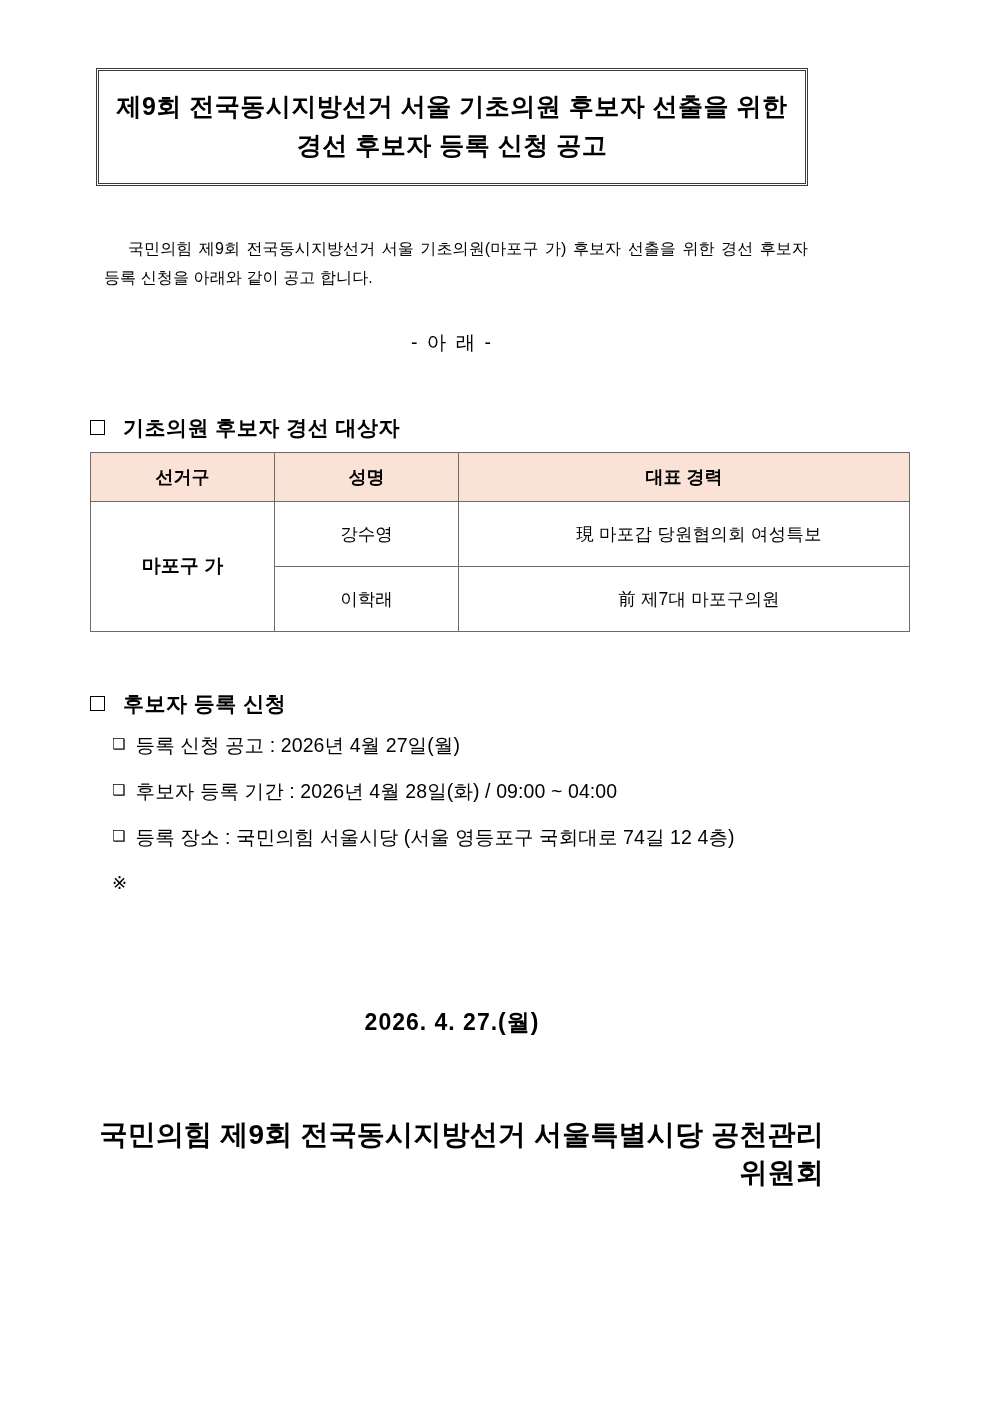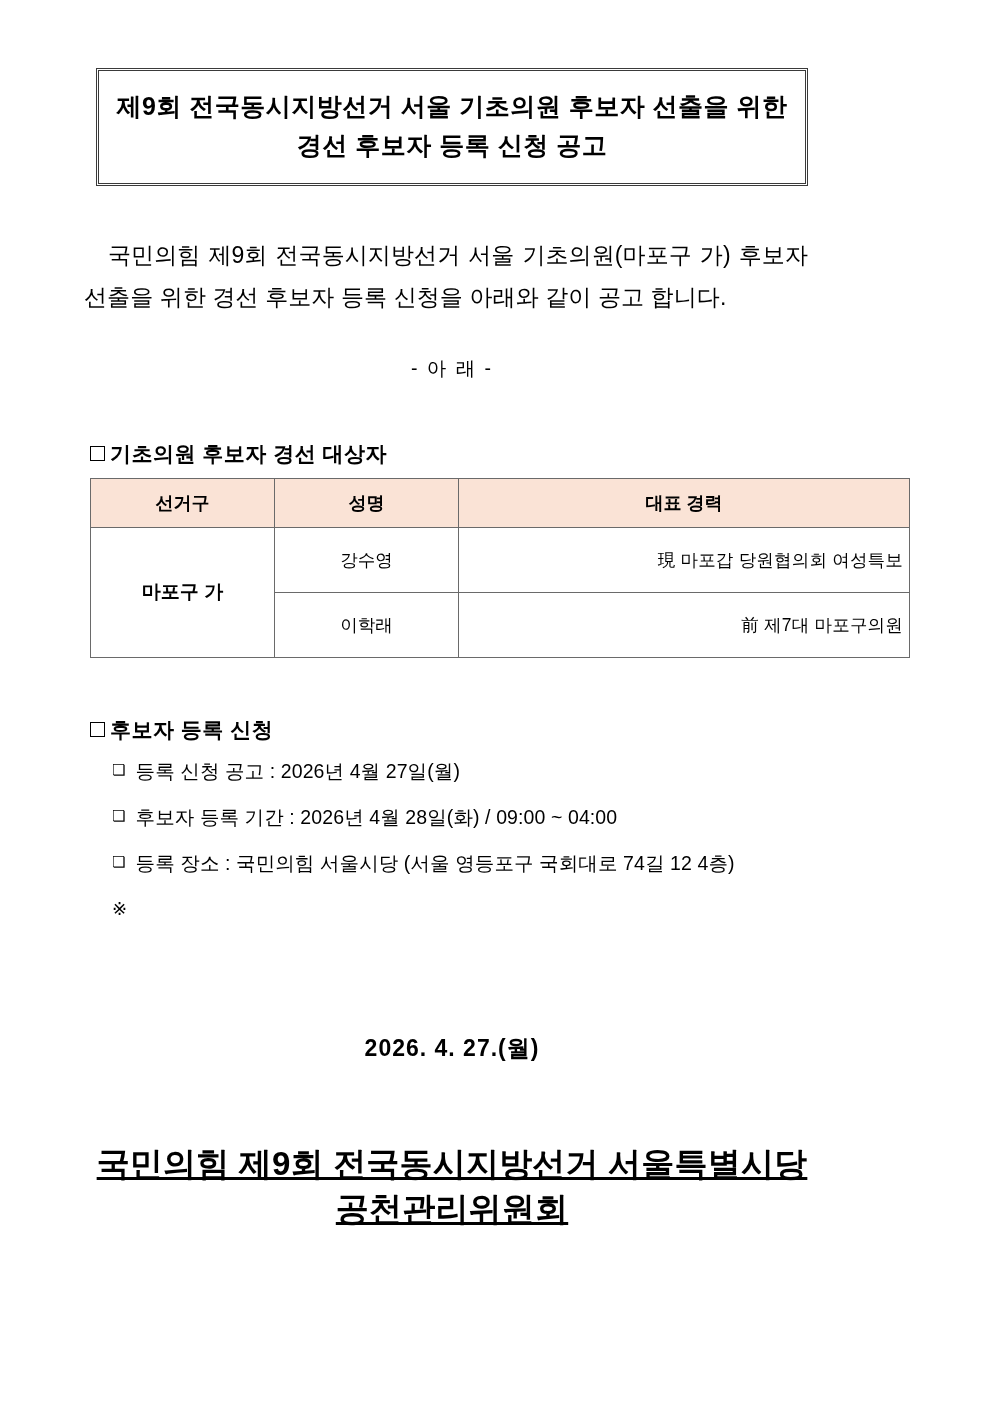--- a/index.html
+++ b/index.html
@@ -32,22 +32,22 @@
   .title-box .line {
     font-size: 25px;
     font-weight: 700;
     letter-spacing: 0.5px;
     line-height: 1.55;
     font-family: "Liberation Sans", "DejaVu Sans", sans-serif;
   }
 
   
   .intro {
-    margin: 48px 16px 0 4px;
-    font-size: 23px;
+    margin: 48px 16px 0 24px;
+    font-size: 16px;
     line-height: 1.85;
     letter-spacing: 0.1px;
     text-align: justify;
     font-family: "Liberation Sans", "DejaVu Sans", sans-serif;
     text-indent: 24px;
   }
 
   .below-marker {
     margin-top: 36px;
     text-align: center;
@@ -57,21 +57,21 @@
   }
 
   
   .section-head {
     margin: 58px 0 10px 10px;
     font-size: 21px;
     font-weight: 700;
     font-family: "Liberation Sans", "DejaVu Sans", sans-serif;
     display: flex;
     align-items: center;
-    gap: 5px;
+    gap: 18px;
     letter-spacing: 0.5px;
   }
   .sq {
     display: inline-block;
     width: 15px;
     height: 15px;
     border: 1.6px solid #000;
     box-sizing: border-box;
   }
 
@@ -95,21 +95,21 @@
   table.cand td {
     font-size: 17.5px;
     padding: 20px 6px;
     text-align: center;
   }
   table.cand td.district {
     font-weight: 700;
     font-size: 19px;
   }
   table.cand td.career {
-    text-align: right;
+    text-align: center;
     padding-left: 36px;
     letter-spacing: 0.2px;
   }
   .col-district { width: 175px; }
   .col-name { width: 175px; }
 
   
   ul.bullets {
     list-style: none;
     margin: 14px 0 0 0;
@@ -140,26 +140,25 @@
   .date-line {
     margin-top: 112px;
     text-align: center;
     font-size: 23px;
     font-weight: 700;
     letter-spacing: 1px;
     font-family: "Liberation Sans", "DejaVu Sans", sans-serif;
   }
   .issuer {
     margin-top: 78px;
-    text-align: center;
-    font-size: 33px;
+    text-align: right;
+    font-size: 28px;
     font-weight: 700;
     letter-spacing: 0.2px;
     font-family: "Liberation Sans", "DejaVu Sans", sans-serif;
-    text-decoration: underline;
   }
 </style>
 </head>
 <body>
 
 <div class="page">
 
   <div class="title-box">
     <div class="line">제9회 전국동시지방선거 서울 기초의원 후보자 선출을 위한</div>
     <div class="line">경선 후보자 등록 신청 공고</div>

